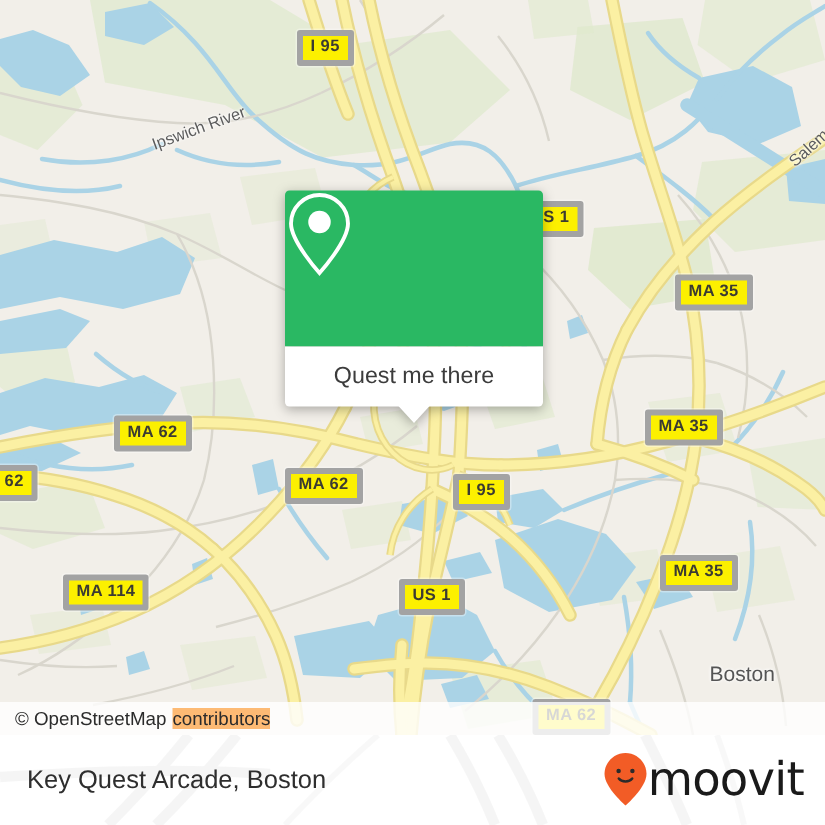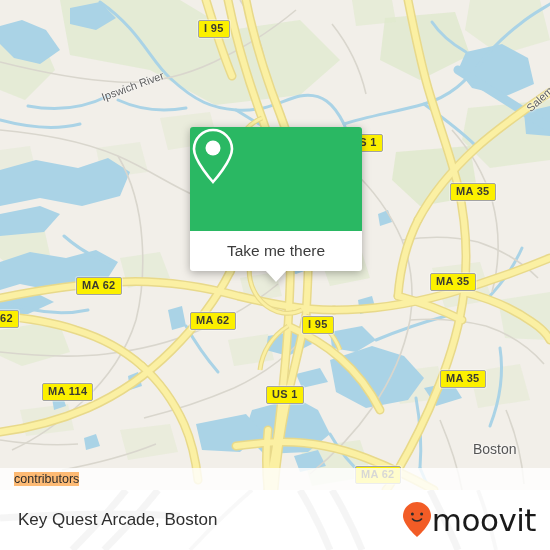--- a/index.html
+++ b/index.html
@@ -14,21 +14,21 @@
   #map{
     position:absolute;left:0;top:0;width:550px;height:490px;
     background:#f2efe9;overflow:hidden;
   }
   #map svg{position:absolute;left:0;top:0;}
 
   
   .shield{
     position:absolute;
     background:#fcf000;
-    border:1px solid #a3a3a3;
+    border:4px solid #a3a3a3;
     border-radius:2px;
     color:#3b3b32;
     font-weight:bold;
     font-size:11px;
     line-height:13px;
     padding:1px 5px 2px 5px;
     white-space:nowrap;
     font-family:"Liberation Sans", sans-serif;
     letter-spacing:.3px;
     box-shadow:0 0 0 1px rgba(255,255,255,.35);
@@ -336,32 +336,33 @@
 
     <div id="waterlabels">
         <div class="maplabel" style="left: 100px; top: 80px; transform: rotate(-20deg);">Ipswich River</div>
         <div class="maplabel" style="left: 524px; top: 93px; transform: rotate(-42deg);">Salem</div>
       </div>
     <div id="citylabels">
         <div class="citylabel" style="left: 473px; top: 441px;">Boston</div>
       </div>
 
     <div id="attribution">
+      <span>© OpenStreetMap</span>
       <span class="link">contributors</span>
     </div>
 
     <div id="popup">
       <div id="popup-head">
         <svg width="46" height="58" viewBox="0 0 46 58">
           <path d="M23 3 C12.5 3 4 11.5 4 22 C4 34 23 55 23 55 C23 55 42 34 42 22 C42 11.5 33.5 3 23 3 Z" fill="none" stroke="#ffffff" stroke-width="2.6"></path>
           <circle cx="23" cy="21" r="7.5" fill="#ffffff"></circle>
         </svg>
       </div>
       <div id="popup-foot">
-        <span>Take me there</span>
+        <span>Quest me there</span>
       </div>
       <div id="popup-tail"></div>
     </div>
 
   </div>
 
   <div id="bottombar">
     <svg class="ghost" width="550" height="60" viewBox="0 0 550 60">
       <g fill="none" stroke="#ededed" stroke-width="7">
         <path d="M72,60 C92,40 110,20 126,0"></path>

